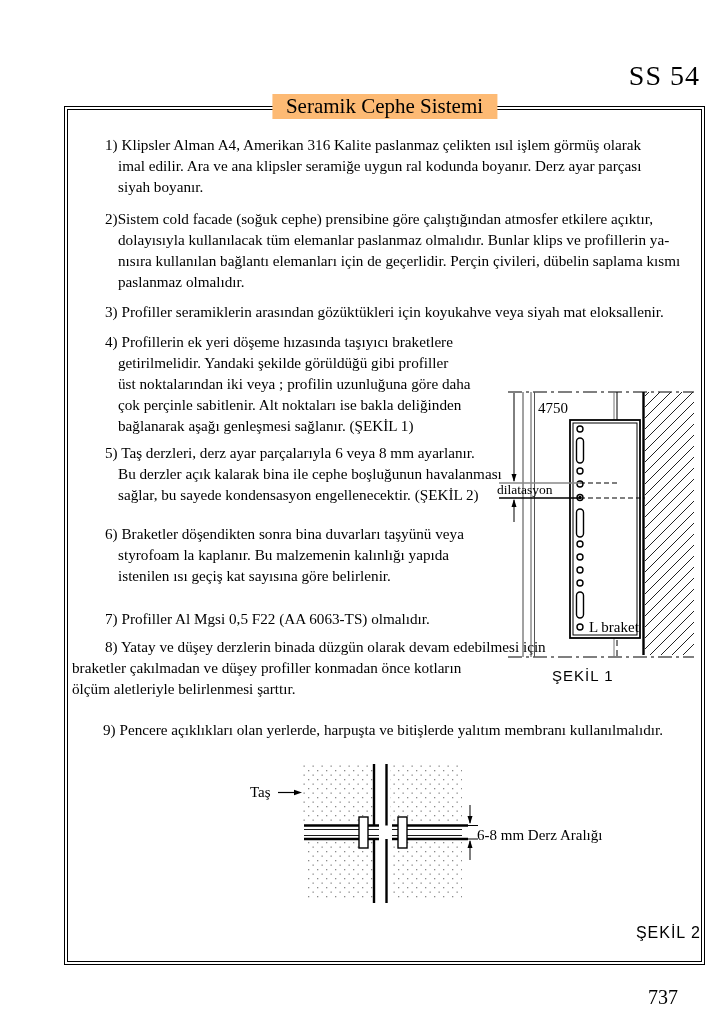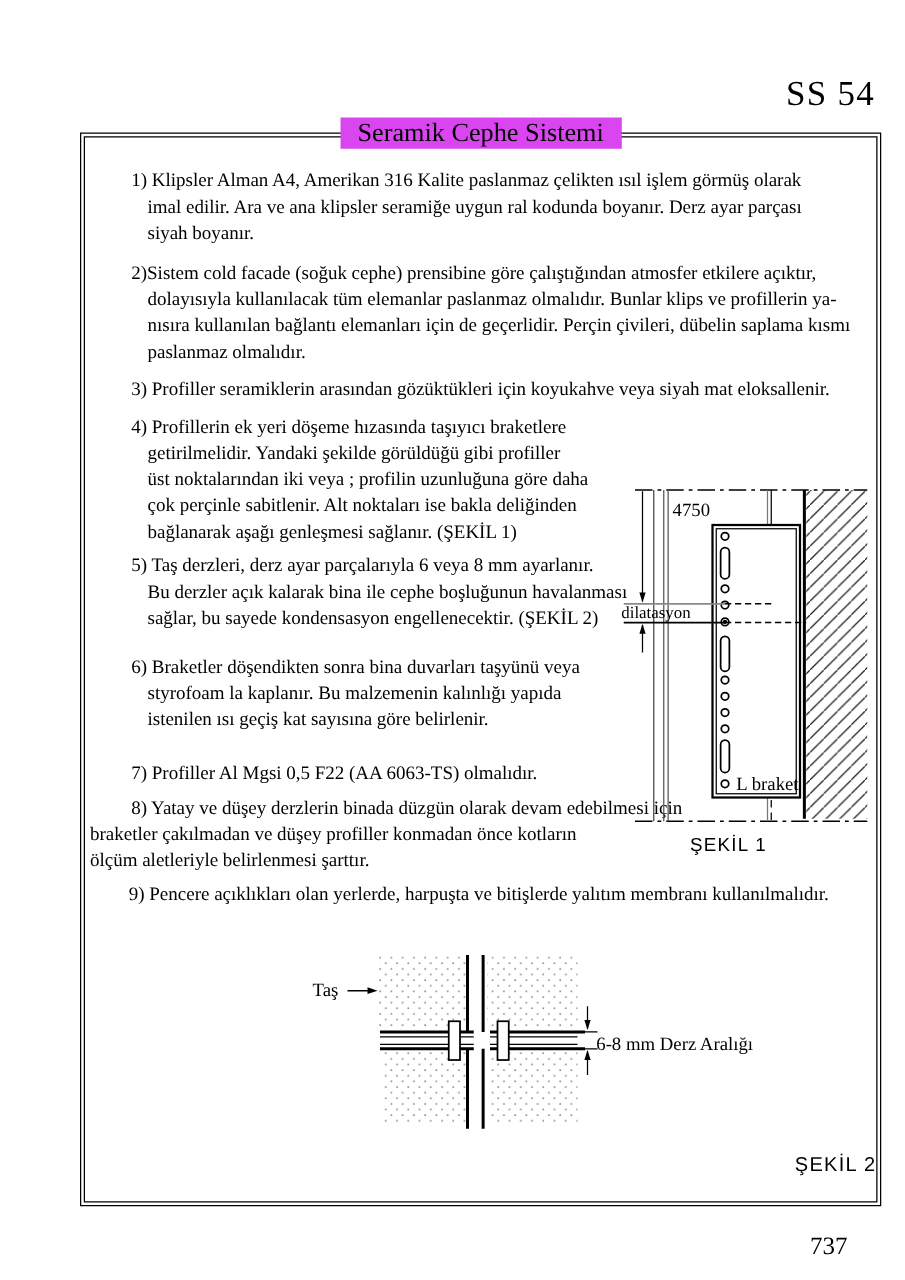--- a/index.html
+++ b/index.html
@@ -13,36 +13,36 @@
   .logo-reg{font-family:"Liberation Sans", sans-serif;font-size:13px;font-weight:400;
             vertical-align:26px;letter-spacing:0;}
   .logo-sub{font-family:"Liberation Sans", sans-serif;font-weight:700;font-size:13px;
             letter-spacing:8.5px;margin-top:3px;color:#111;}
   .doc-code{position:absolute;right:24px;top:60px;font-size:28px;letter-spacing:1px;}
 
   
   .frame{position:absolute;left:64px;top:106px;width:633px;height:851px;
          border:4px double #000;}
   .series-title{position:absolute;top:-16px;left:50%;transform:translateX(-50%);
-                background:#d946ef;padding:0 14px;font-size:21px;white-space:nowrap;}
+                background:#fdba74;padding:0 14px;font-size:21px;white-space:nowrap;}
   .page-title{margin:13px 0 0 0;text-align:center;font-size:24px;font-weight:400;
               letter-spacing:1px;}
 
   .items{padding-left:37px;}
   .item{white-space:pre-line;font-size:15.2px;line-height:21px;
         padding-left:13px;text-indent:-13px;}
   .i1{margin-top:24px;}
   .i2{margin-top:11px;}
   .i3{margin-top:9px;}
   .i4{margin-top:9px;width:402px;}
   .i5{margin-top:6px;width:412px;}
   .i6{margin-top:18px;width:425px;}
   .i7{margin-top:22px;}
   .i8{margin-top:7px;width:500px;padding-left:0;margin-left:-33px;text-indent:33px;}
-  .i9{margin-top:6px;margin-left:-2px;}
+  .i9{margin-top:20px;margin-left:-2px;}
 
   .fig1{position:absolute;left:426px;top:272px;width:200px;height:310px;}
   .fig2{position:absolute;left:122px;top:650px;width:420px;height:150px;}
   .fig2-caption{position:absolute;left:0;right:0;top:814px;text-align:right;
                 font-family:"Liberation Sans", sans-serif;font-size:16px;letter-spacing:1px;}
 
   .page-number{position:absolute;right:46px;top:986px;font-size:20px;}
 
   svg text{font-family:"Liberation Serif", serif;fill:#000;}
   svg .cap{font-family:"Liberation Sans", sans-serif;letter-spacing:1px;}

